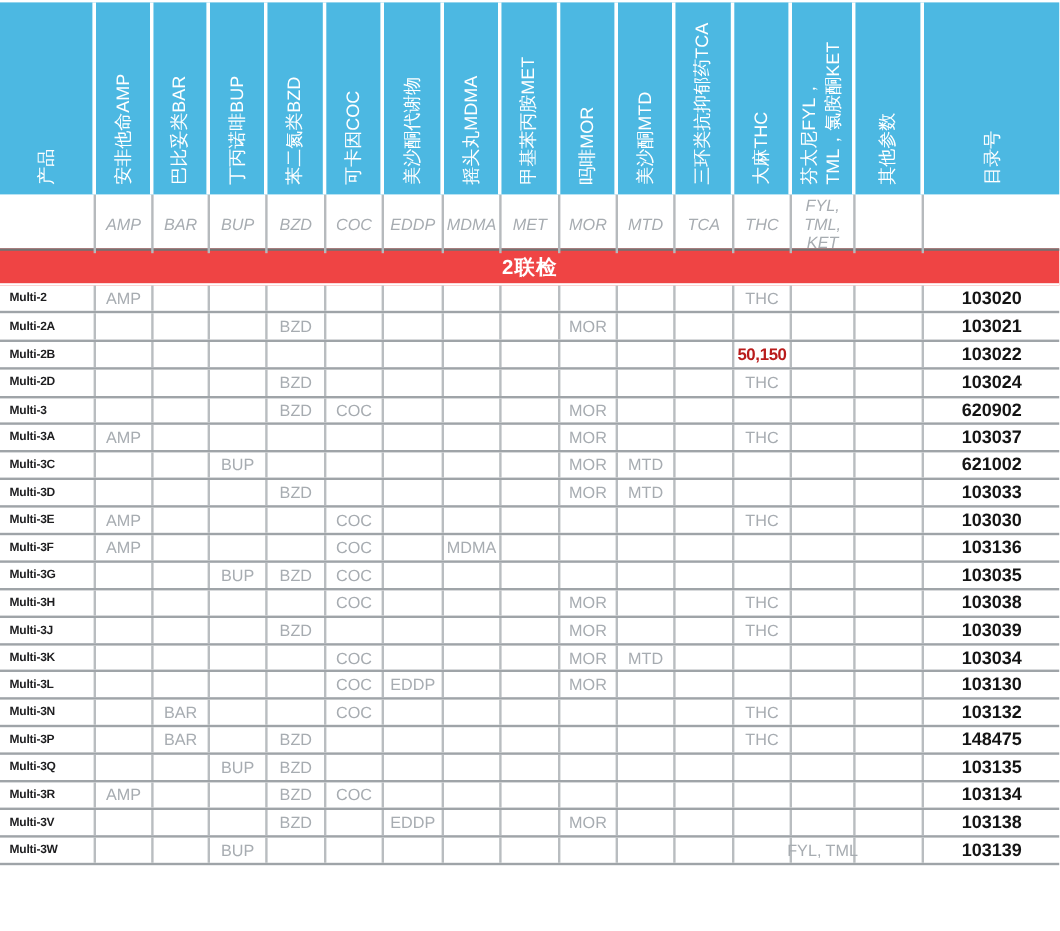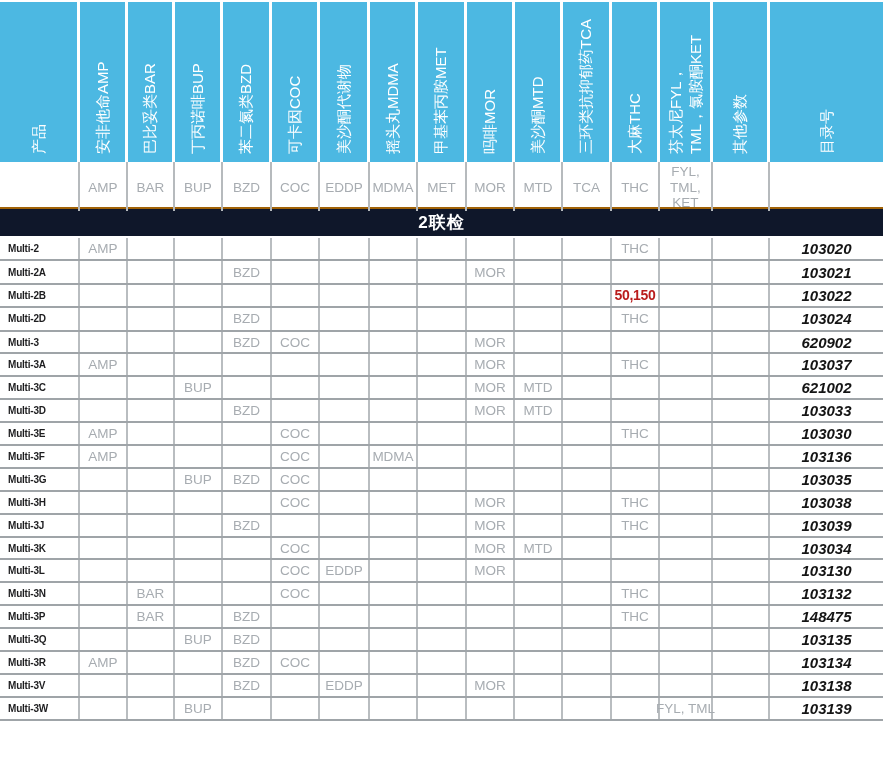--- a/index.html
+++ b/index.html
@@ -29,44 +29,45 @@
     color:#fff;font-size:15px;line-height:1.3;
     text-align:left;white-space:pre-line;
   }
   
   .abbrev{height:45px;}
   .acell{
     border-right:2px solid #b6babd;box-sizing:border-box;
     display:flex;align-items:center;justify-content:center;
     text-align:center;color:#a7acb1;font-size:13.5px;line-height:1.15;
     padding-top:2px;
+    font-style:italic;
   }
   .acell:last-child{border-right:none;}
   
   .bar{
-    height:31px;background:#0f172a;
-    border-top:2px solid #a16207;border-bottom:2px solid #fff;box-sizing:border-box;
+    height:31px;background:#ef4444;
+    border-top:2px solid #737373;border-bottom:2px solid #fff;box-sizing:border-box;
     color:#fff;font-weight:bold;font-size:17px;
     display:flex;align-items:center;justify-content:center;
     letter-spacing:1px;
     text-align:right;
   }
   
   .drow{
     display:grid;grid-template-columns:var(--cols);
     border-bottom:2px solid #9fa4a8;box-sizing:border-box;
   }
   .sec-0 .drow{height:23.4px;}
   .sec-1 .drow{height:22.9px;}
   .dcell{
     border-right:2px solid #b9bdc0;box-sizing:border-box;
     display:flex;align-items:center;justify-content:center;
     color:#a7acb1;font-size:13.5px;white-space:nowrap;overflow:visible;
   }
-  .dcell:last-child{border-right:none;font-style:italic;}
+  .dcell:last-child{border-right:none;}
   .pcell{
     justify-content:flex-start;padding-left:8px;
     color:#1d1d1f;font-weight:bold;font-size:10px;letter-spacing:-0.2px;
   }
   .ccell{color:#141414;font-weight:bold;font-size:15px;}
   .strong{color:#b91c1c;font-weight:bold;font-size:14px;letter-spacing:-0.3px;}
 </style>
 </head>
 <body>
 

